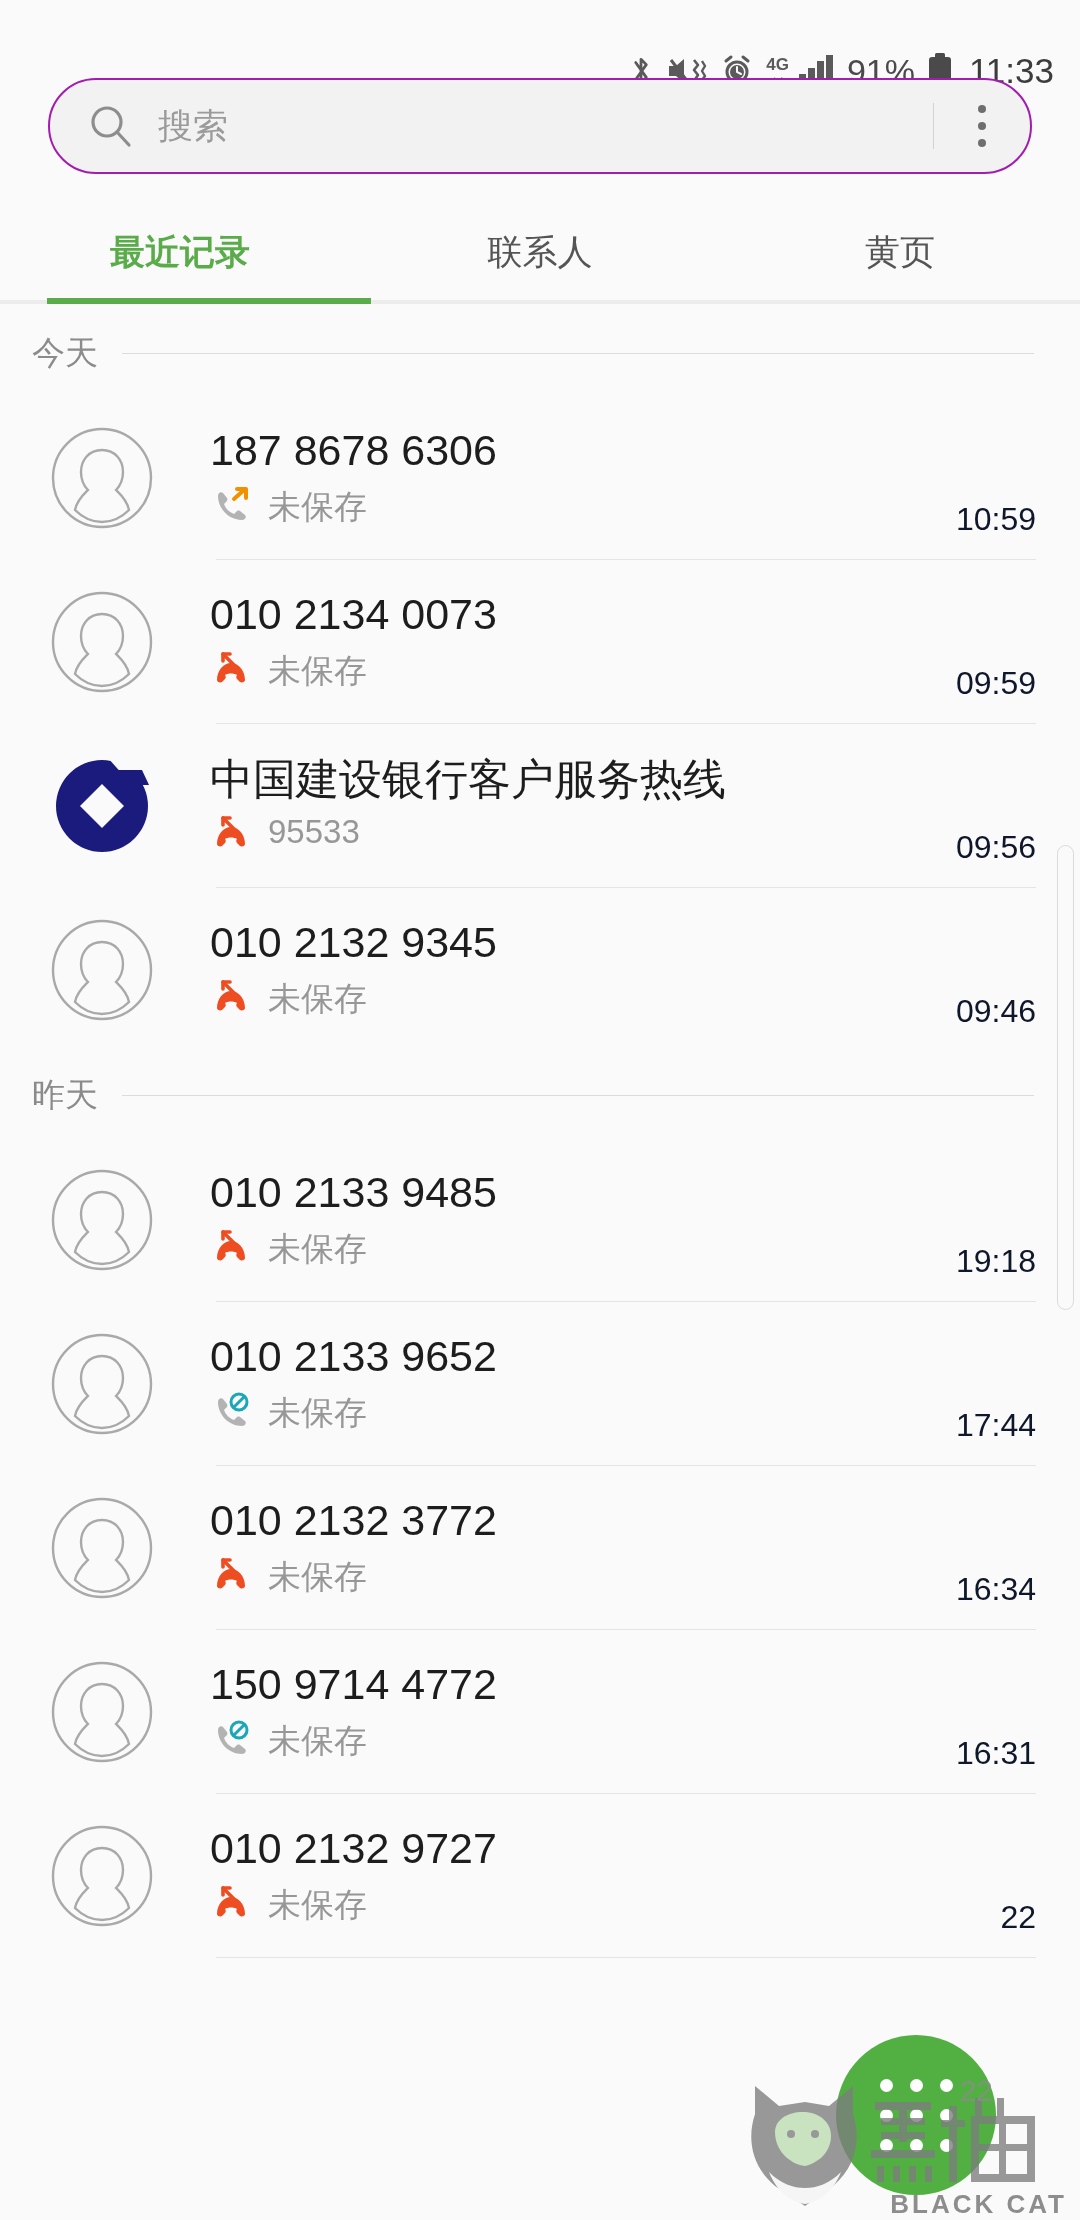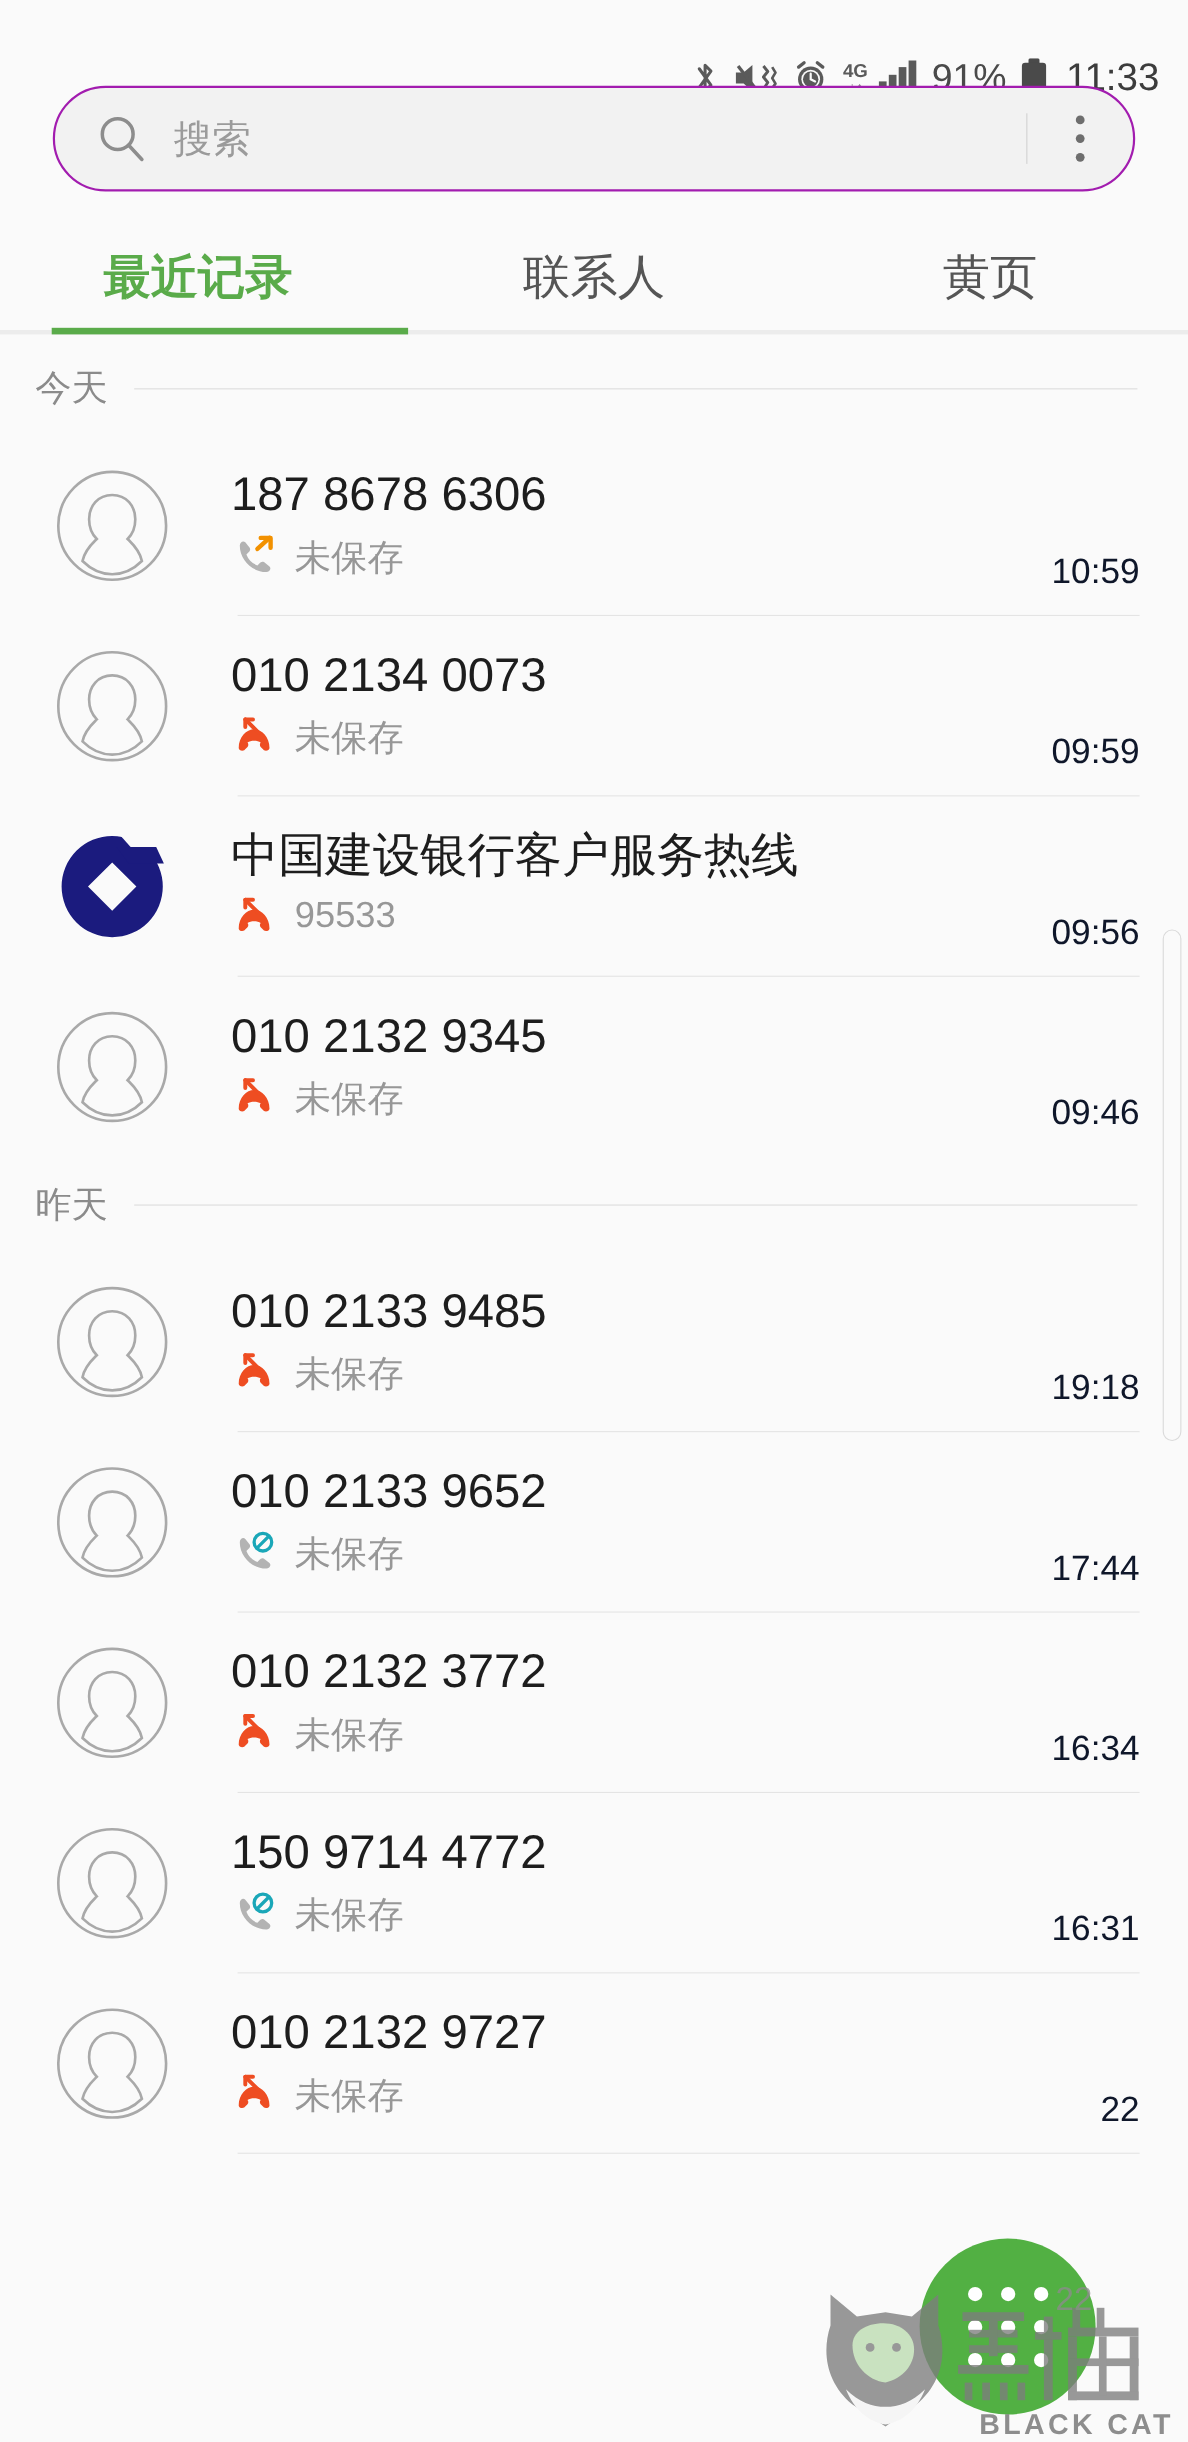--- a/index.html
+++ b/index.html
@@ -87,21 +87,21 @@
     width: 1080px; height: 104px;
     display: flex;
     background: #fafafa;
   }
   .tab {
     flex: 1;
     display: flex;
     align-items: center;
     justify-content: center;
     position: relative;
-    font-size: 43px;
+    font-size: 35px;
   }
   .tab.active { color: #5aab4a; font-weight: bold; }
   .tab.inactive { color: #555555; }
   #tab-underline-track {
     position: absolute;
     top: 300px; left: 0;
     width: 1080px; height: 4px;
     background: #ececec;
   }
   #tab-underline {

